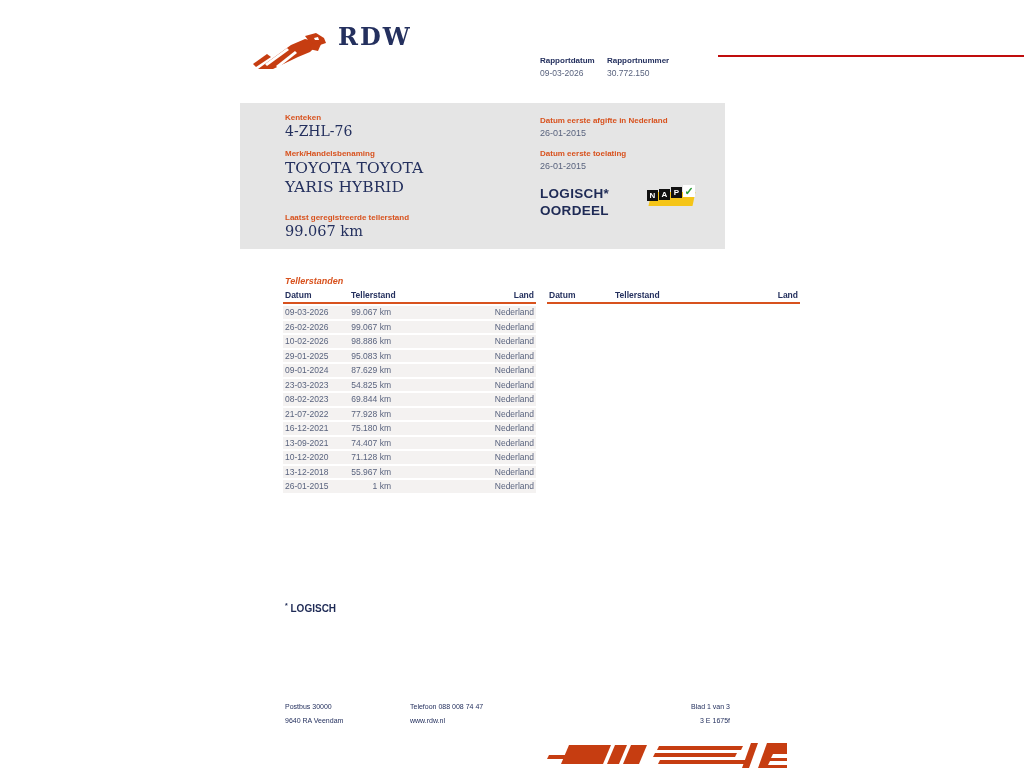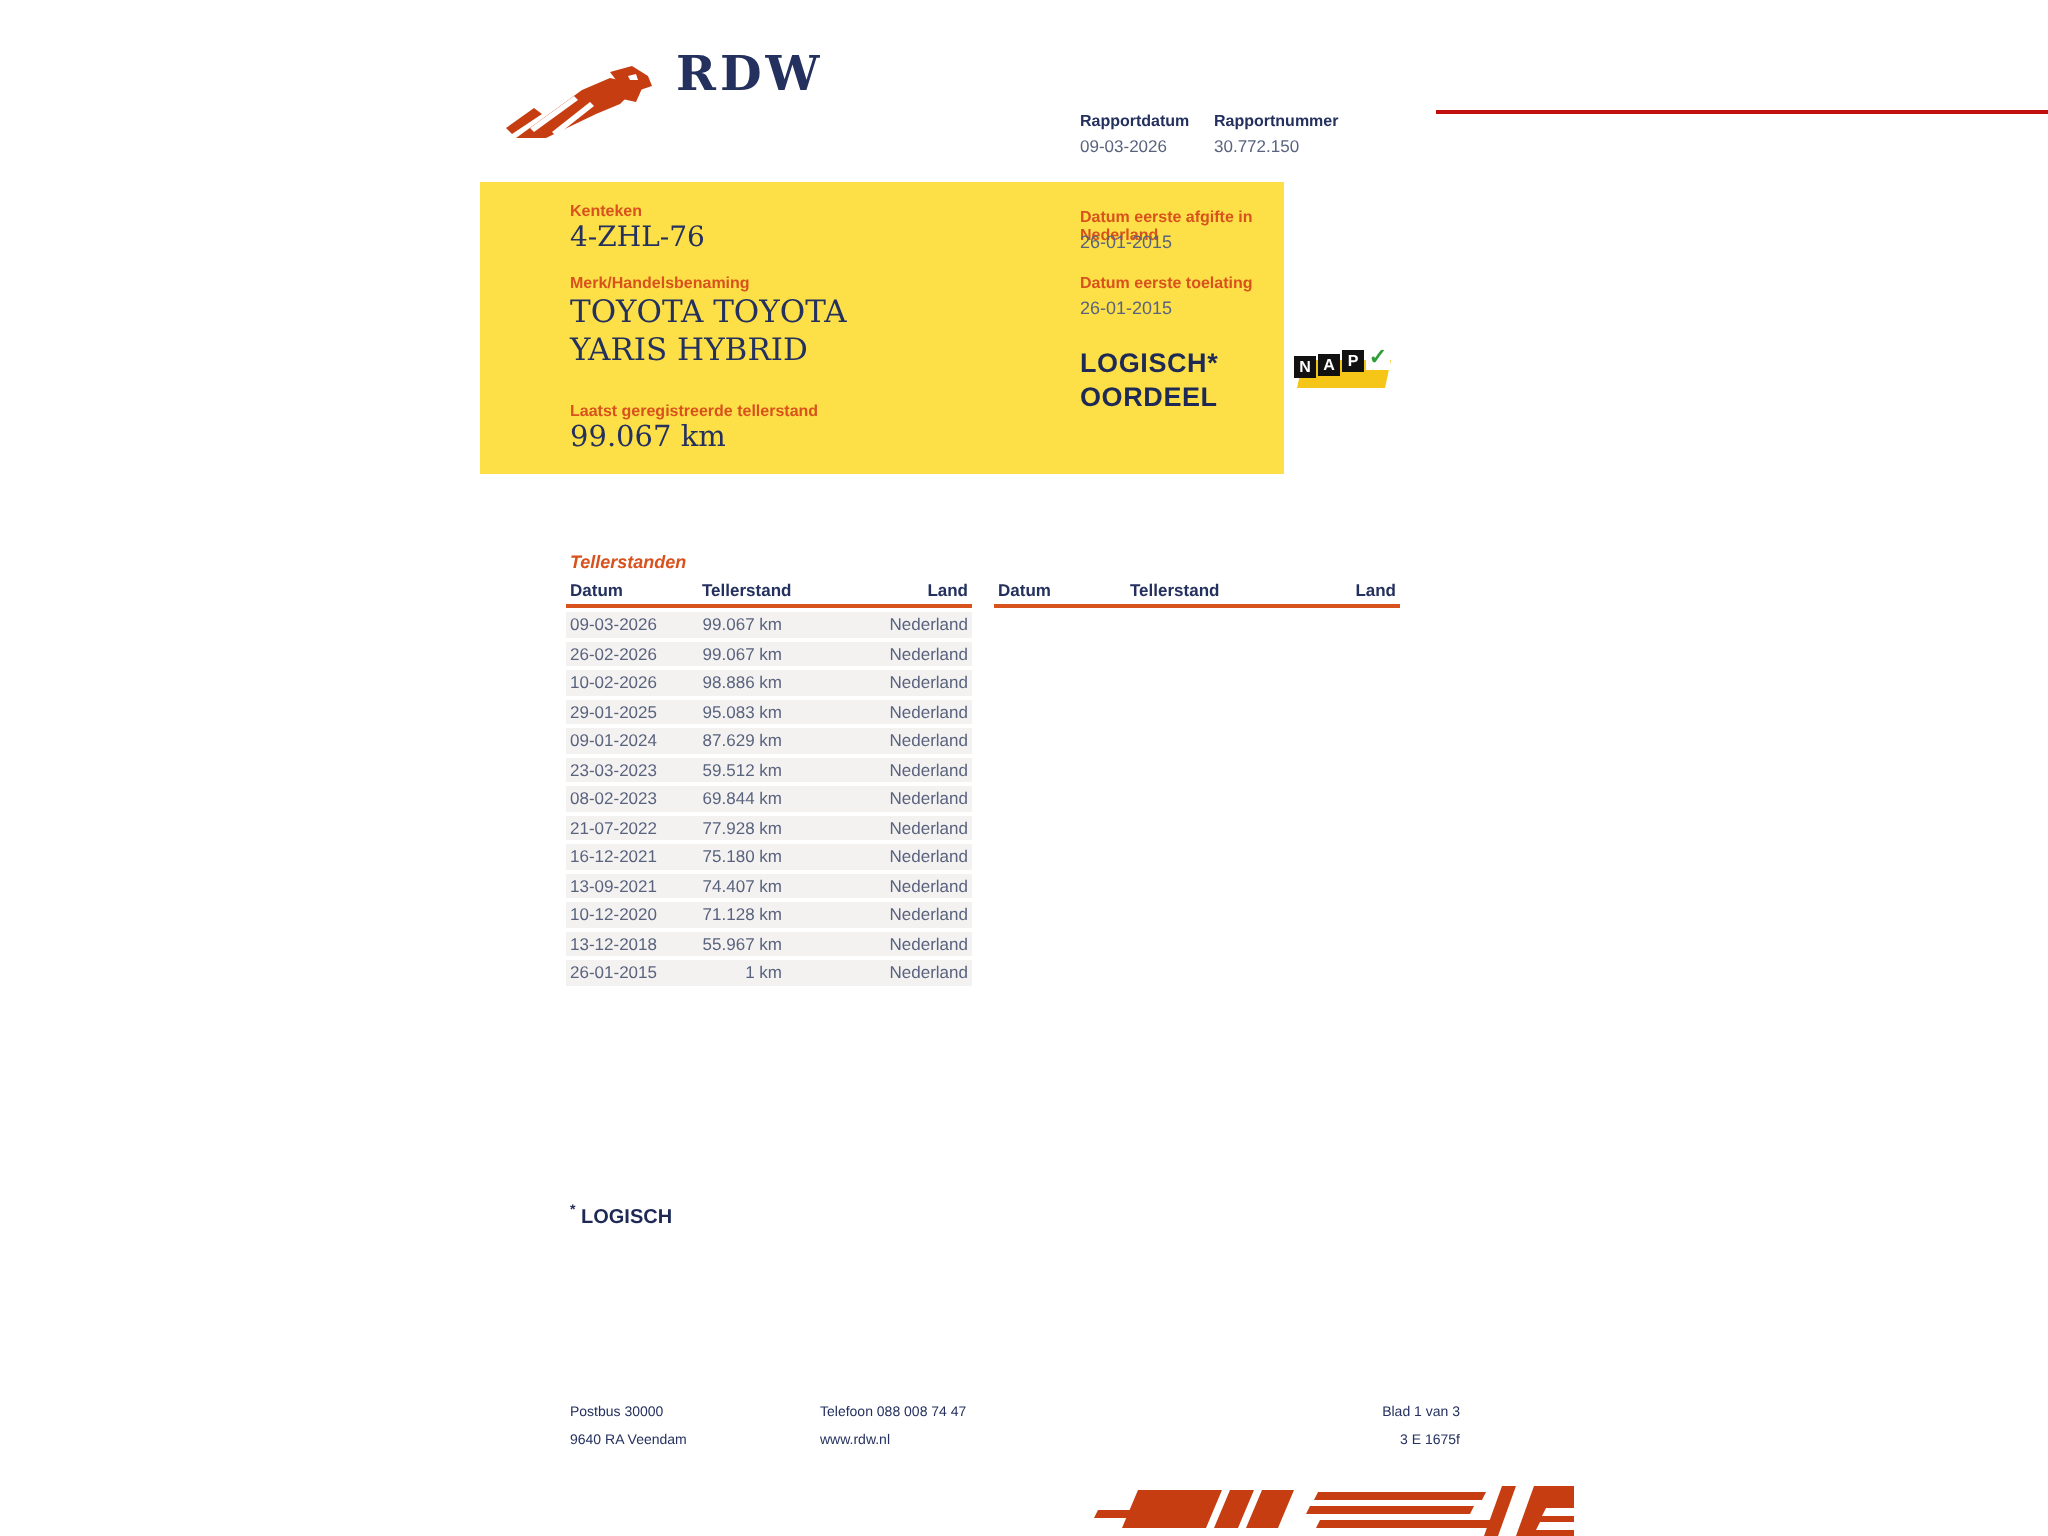--- a/index.html
+++ b/index.html
@@ -12,40 +12,40 @@
              font-size:24px;letter-spacing:2px;color:#24305E;font-weight:600;}
   .report-title{position:absolute;left:540px;top:26px;font-family:"DejaVu Serif","Liberation Serif",serif;
                 font-size:19px;font-weight:700;color:#D8521E;}
   .meta{position:absolute;top:56px;font-size:8px;}
   .meta-label{font-weight:bold;color:#24305E;display:block;margin-bottom:3px;}
   .meta-value{color:#59637E;font-size:8.5px;display:block;}
   .meta.m1{left:540px;} .meta.m2{left:607px;}
   .edge-line{position:absolute;left:718px;top:55px;width:306px;height:2px;background:#C00D0D;}
 
   
-  .vbox{position:absolute;left:240px;top:91px;width:402px;height:146px;background:#fde047;}
+  .vbox{position:absolute;left:240px;top:103px;width:485px;height:146px;background:#e5e5e5;}
   .vlabel{font-size:8px;font-weight:bold;color:#D8521E;position:absolute;}
   .vvalue-big{font-family:"DejaVu Serif","Liberation Serif",serif;color:#24305E;position:absolute;}
   .vvalue-sm{font-size:9px;color:#59637E;position:absolute;}
   .oordeel{position:absolute;left:300px;top:82px;font-size:13.5px;font-weight:bold;color:#1E2A55;
            line-height:17px;letter-spacing:.3px;}
 
   
   .nap{position:absolute;left:406px;top:80px;width:52px;height:26px;}
   .nap-yellow{position:absolute;left:4px;top:9px;width:44px;height:14px;background:#F5C518;transform:skewX(-12deg);}
   .nap-sq{position:absolute;width:11px;height:11px;background:#111111;color:#ffffff;font-size:8px;
           font-weight:bold;text-align:center;line-height:11px;}
   .nap-sq.s1{left:1px;top:7px;} .nap-sq.s2{left:13px;top:5.5px;} .nap-sq.s3{left:25px;top:4px;}
   .nap-check{position:absolute;left:37px;top:2px;width:12px;height:12px;background:#ffffff;
              color:#2E9E3A;font-size:11px;font-weight:bold;text-align:center;line-height:12px;}
 
   
   .section-title{position:absolute;left:285px;top:276px;font-size:9px;font-weight:bold;color:#D8521E;font-style:italic;}
   .tables{position:absolute;left:283px;top:290px;display:flex;gap:11px;}
-  .tbl{width:203px;}
+  .tbl{width:253px;}
   .thead{display:flex;padding:0 2px 2px 2px;border-bottom:2px solid #D8521E;
          font-weight:bold;color:#24305E;font-size:8.5px;}
   .tr{display:flex;height:12.5px;align-items:center;background:#F4F2F1;margin-top:2px;
       font-size:8.5px;color:#59637E;padding:0 2px;}
   .c1{width:66px;} .c2{width:40px;text-align:right;white-space:nowrap;} .c3{flex:1;text-align:right;}
   .thead .c2{text-align:left;}
 
   
   .footnote{position:absolute;left:285px;top:602px;width:430px;}
   .fn-title{font-size:10px;font-weight:bold;color:#1E2A55;}
@@ -150,21 +150,21 @@
             <span class="td c2">95.083 km</span>
             <span class="td c3">Nederland</span>
           </div>
           <div class="tr">
             <span class="td c1">09-01-2024</span>
             <span class="td c2">87.629 km</span>
             <span class="td c3">Nederland</span>
           </div>
           <div class="tr">
             <span class="td c1">23-03-2023</span>
-            <span class="td c2">59.512 km</span>
+            <span class="td c2">54.825 km</span>
             <span class="td c3">Nederland</span>
           </div>
           <div class="tr">
             <span class="td c1">08-02-2023</span>
             <span class="td c2">69.844 km</span>
             <span class="td c3">Nederland</span>
           </div>
           <div class="tr">
             <span class="td c1">21-07-2022</span>
             <span class="td c2">77.928 km</span>

